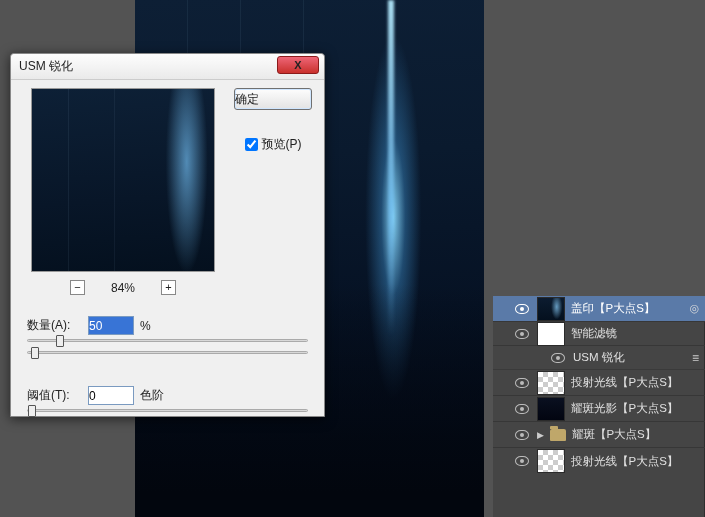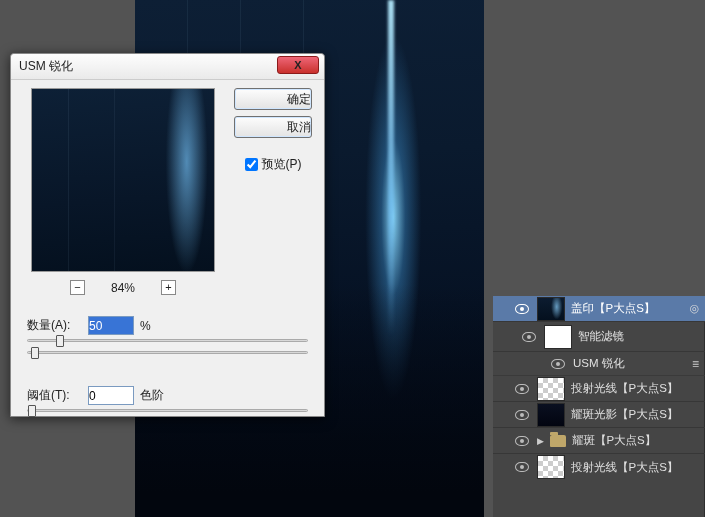--- a/index.html
+++ b/index.html
@@ -89,24 +89,24 @@
     display:flex; align-items:center; justify-content:center; font-size:11px; line-height:1;
   }
 
   .right-col { position:absolute; right:10px; top:8px; width:82px; display:flex; flex-direction:column; gap:6px; align-items:center; }
   .ps-btn {
     width:78px; height:22px;
     border:1px solid #707070;
     background:linear-gradient(#fdfdfd,#e3e3e3);
     border-radius:3px;
     font-size:12px; color:#222;
-    display:flex; align-items:center; justify-content:flex-end;
+    display:flex; align-items:center; justify-content:flex-start;
     box-shadow: 0 0 0 1px #cfe6ff inset;
   }
-  .chk-row { display:flex; align-items:center; gap:4px; margin-top:12px; color:#222; font-size:12px;}
+  .chk-row { display:flex; align-items:center; gap:4px; margin-top:20px; color:#222; font-size:12px;}
   .chk-row input { width:13px; height:13px; }
 
   .param-group { position:absolute; left:16px; right:16px; }
   .param-row { display:flex; align-items:center; gap:6px; color:#222; margin-bottom:4px; }
   .param-row label { width:55px; }
   .num-input {
     width:46px; height:19px; border:1px solid #7a9ac0; background:#fff;
     font-size:12px; padding:1px 0; color:#000;
   }
   .num-input.sel { background:#3874d6; color:#fff; }
@@ -145,21 +145,21 @@
   }
   .thumb.white { background:#fff; }
   .thumb.dark {
     background:
       radial-gradient(ellipse 8px 18px at 72% 40%, rgba(140,210,255,0.7), rgba(10,20,40,0) 70%),
       linear-gradient(#0c1c30,#04101e);
   }
   .layer-name { font-size:11.5px; color:#e0e0e0; white-space:nowrap; overflow:hidden; }
   .layer-row.sel .layer-name { color:#fff; }
   .fx-badge{ margin-left:auto; margin-right:6px; font-size:11px; color:#ddd; display:flex; gap:4px; align-items:center;}
-  .layer-row.sub { height:30px; padding-left:27px;align-items:center; }
+  .layer-row.sub { height:24px; padding-left:20px;align-items:center; }
   .layer-row.subsub { height:24px; padding-left:56px; border-bottom:1px solid #3a3a3a;}
   .folder-caret { color:#ccc; font-size:9px; }
   .folder-icon { width:16px; height:12px; background:#bfa76a; border-radius:2px 2px 1px 1px; position:relative;}
   .folder-icon::before{content:"";position:absolute;left:0;top:-3px;width:8px;height:3px;background:#bfa76a;border-radius:1px 1px 0 0;}
   .sliders-icon{ font-size:12px; color:#ccc;}
 </style>
 </head>
 <body>
 
 <div class="canvas-area">
@@ -185,23 +185,20 @@
       <span>84%</span>
       <div class="zoom-btn">
         <span>+</span>
       </div>
     </div>
 
     <div class="right-col">
       <div class="ps-btn">
         <span>确定</span>
       </div>
-      <div class="ps-btn">
-        <span>取消</span>
-      </div>
       <label class="chk-row">
         <input type="checkbox" checked="" style="">
         <span>预览(P)</span>
       </label>
     </div>
 
     <div class="param-group" style="top:236px;">
       <div class="param-row">
         <label>数量(A):</label>
         <input class="num-input sel" value="50" style="">

